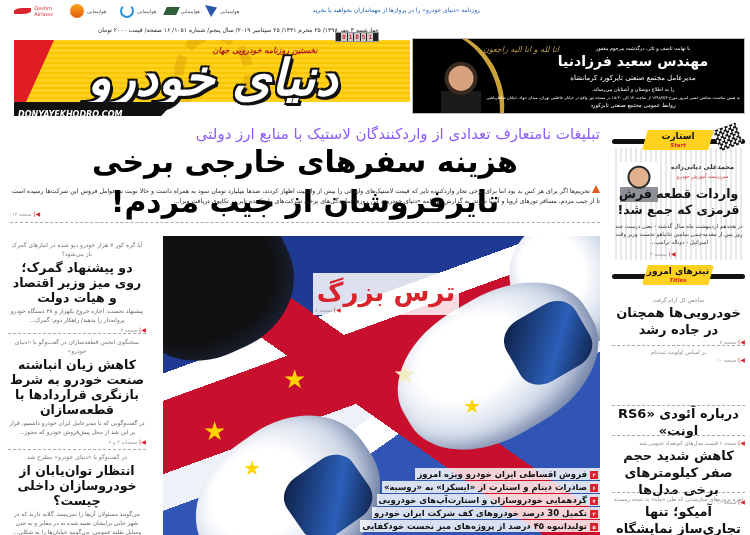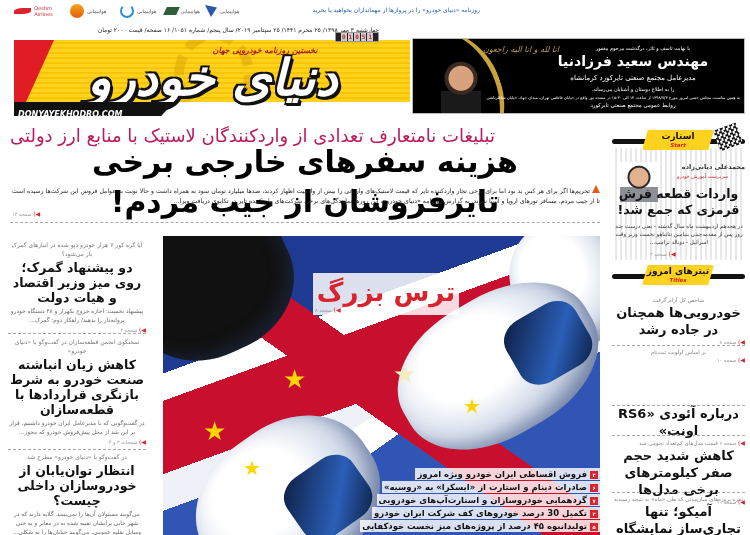--- a/index.html
+++ b/index.html
@@ -33,21 +33,21 @@
 .obit .arc{position:absolute;left:-30px;top:-10px;width:120px;height:140px;border-radius:50%;border-right:5px solid #c9a23a;transform:rotate(-20deg)}
 .obit .photo{position:absolute;left:28px;top:22px;width:40px;height:54px;background:radial-gradient(circle at 50% 32%,#d9a27f 0 12px,#3a2a22 13px 16px,transparent 17px),linear-gradient(#000 55%,#1a1a1a 55%)}
 .obit .verse{position:absolute;left:70px;top:6px;font-size:8px;color:#b99a55;font-style:italic}
 .obit .l1{position:absolute;top:6px;left:140px;width:180px;font-size:5px}
 .obit .l2{position:absolute;top:14px;left:120px;width:200px;font-size:14px;font-weight:bold}
 .obit .l3{position:absolute;top:35px;left:120px;width:200px;font-size:7px}
 .obit .l4{position:absolute;top:47px;left:120px;width:200px;font-size:5px}
 .obit .l5{position:absolute;top:56px;left:72px;width:255px;font-size:4px;white-space:nowrap;overflow:hidden}
 .obit .l6{position:absolute;top:63px;left:120px;width:200px;font-size:5.5px}
 
-.kicker{position:absolute;top:125px;left:10px;width:590px;text-align:left;font-size:18px;color:#be185d;direction:rtl}
+.kicker{position:absolute;top:125px;left:10px;width:590px;text-align:right;font-size:15px;color:#8b5cf6;direction:rtl}
 .headline{position:absolute;top:142px;left:10px;width:590px;text-align:center;font-size:30px;font-weight:bold;color:#000;direction:rtl;letter-spacing:-1px;line-height:40px}
 .lead{position:absolute;top:185px;left:12px;width:588px;font-size:6.2px;line-height:10px;color:#222;direction:rtl;text-align:justify}
 .lead .cone{display:inline-block;width:8px;height:8px;background:#e4591c;clip-path:polygon(50% 0,100% 100%,0 100%);margin-left:2px}
 .pageref{font-size:5px;color:#999;direction:rtl}
 .pageref .ico{color:#d9232d;font-size:6px}
 .lead-ref{position:absolute;top:210px;left:12px}
 .divider{position:absolute;height:0;border-top:1px dashed #aaa}
 
 .lcol{position:absolute;left:8px;width:138px;direction:rtl;text-align:center}
 .lcol .sk{font-size:6px;color:#777;line-height:9px}
@@ -76,21 +76,21 @@
 
 .rcol{position:absolute;left:612px;width:133px;direction:rtl;text-align:center}
 .badge{position:relative;height:22px}
 .badge .bar{position:absolute;top:9px;left:0;right:0;height:5px;background:#111;border-radius:3px}
 .badge .tab{position:absolute;left:30px;width:72px;top:0;height:20px;background:#ffd21f;border-radius:3px;clip-path:polygon(8% 0,100% 0,92% 100%,0 100%)}
 .badge .t1{position:absolute;left:30px;width:72px;top:1px;font-size:9px;font-weight:bold;color:#111;line-height:11px}
 .badge .t2{position:absolute;left:30px;width:72px;top:11px;font-size:5.5px;font-weight:bold;font-style:italic;color:#d9232d;line-height:8px}
 .chequer{position:absolute;left:104px;top:-4px;width:24px;height:22px;background:repeating-conic-gradient(#111 0 25%,#fff 0 50%) 0 0/5px 5px;transform:rotate(-20deg)}
 .start-box{position:absolute;top:148px;left:612px;width:133px;height:112px;background:repeating-linear-gradient(90deg,#fff 0 3px,#e8e8e8 3px 5px)}
 .author-photo{position:absolute;top:162px;left:620px;width:38px;height:40px;background:radial-gradient(circle at 50% 38%,#e2b28f 0 9px,#2a2a2a 10px 11px,transparent 12px),linear-gradient(#fff 62%,#8c8f96 62%)}
-.author-name{position:absolute;top:163px;left:660px;width:85px;font-size:6.5px;font-weight:bold;color:#333;direction:rtl;text-align:right}
+.author-name{position:absolute;top:163px;left:660px;width:85px;font-size:6.5px;font-weight:bold;color:#333;direction:rtl;text-align:center}
 .author-role{position:absolute;top:173px;left:660px;width:85px;font-size:5px;color:#d9232d;direction:rtl;text-align:center}
 .start-hd{position:absolute;top:186px;left:612px;width:133px;font-size:12.5px;font-weight:bold;line-height:16px;direction:rtl;text-align:center}
 .start-bd{position:absolute;top:222px;left:614px;width:130px;font-size:5.5px;line-height:8px;color:#333;direction:rtl;text-align:center}
 .rstory .sk{font-size:5.5px;color:#888;line-height:8px}
 .rstory .hd{font-size:13px;font-weight:bold;line-height:17px;color:#111}
 .rstory .ref{text-align:right}
 </style>
 </head>
 <body>
 

